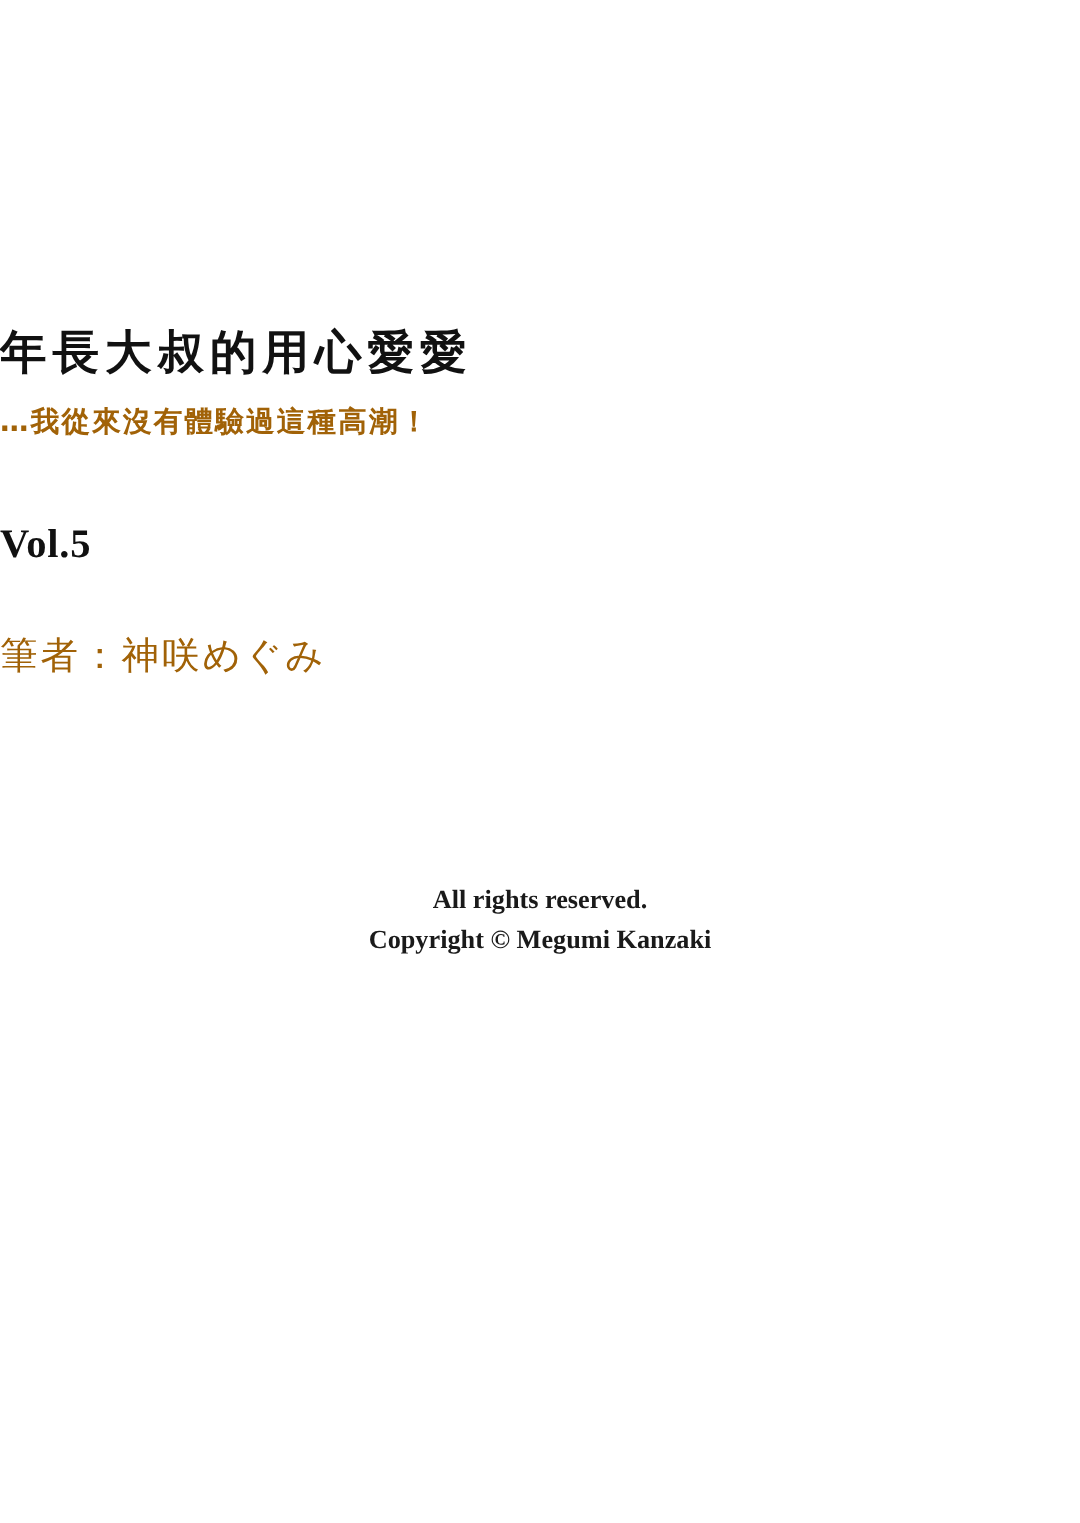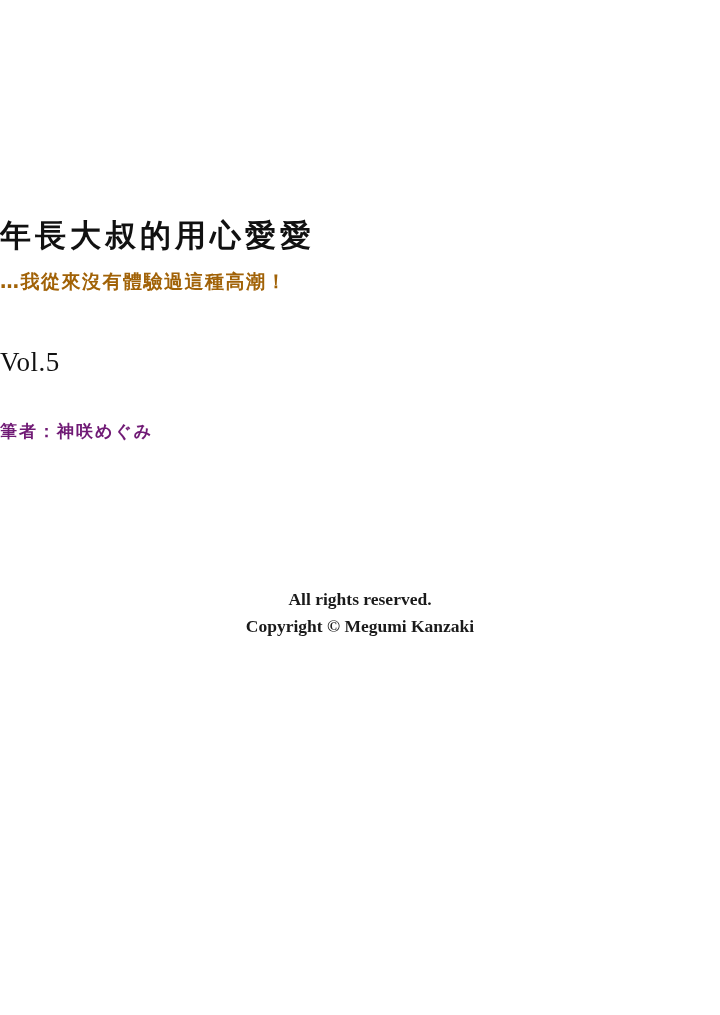--- a/index.html
+++ b/index.html
@@ -41,32 +41,32 @@
     font-family: "DejaVu Sans", sans-serif;
     font-weight: bold;
     font-size: 19px;
     letter-spacing: 1.5px;
     color: #a16207;
     margin: 14px 0 0 0;
     line-height: 1.3;
   }
   .volume {
     font-family: "Liberation Serif", serif;
-    font-weight: normal;
+    font-weight: bold;
     font-size: 27px;
     color: #111111;
     margin: 54px 0 0 0;
     letter-spacing: 0.5px;
   }
   .author {
     font-family: "DejaVu Sans", sans-serif;
-    font-weight: bold;
-    font-size: 17px;
+    font-weight: normal;
+    font-size: 25px;
     letter-spacing: 2px;
-    color: #701a75;
+    color: #a16207;
     margin: 42px 0 0 0;
   }
   .copyright-block {
     position: absolute;
     left: 0;
     right: 0;
     top: 586px;
     text-align: center;
     font-family: "Liberation Serif", serif;
     font-weight: bold;

